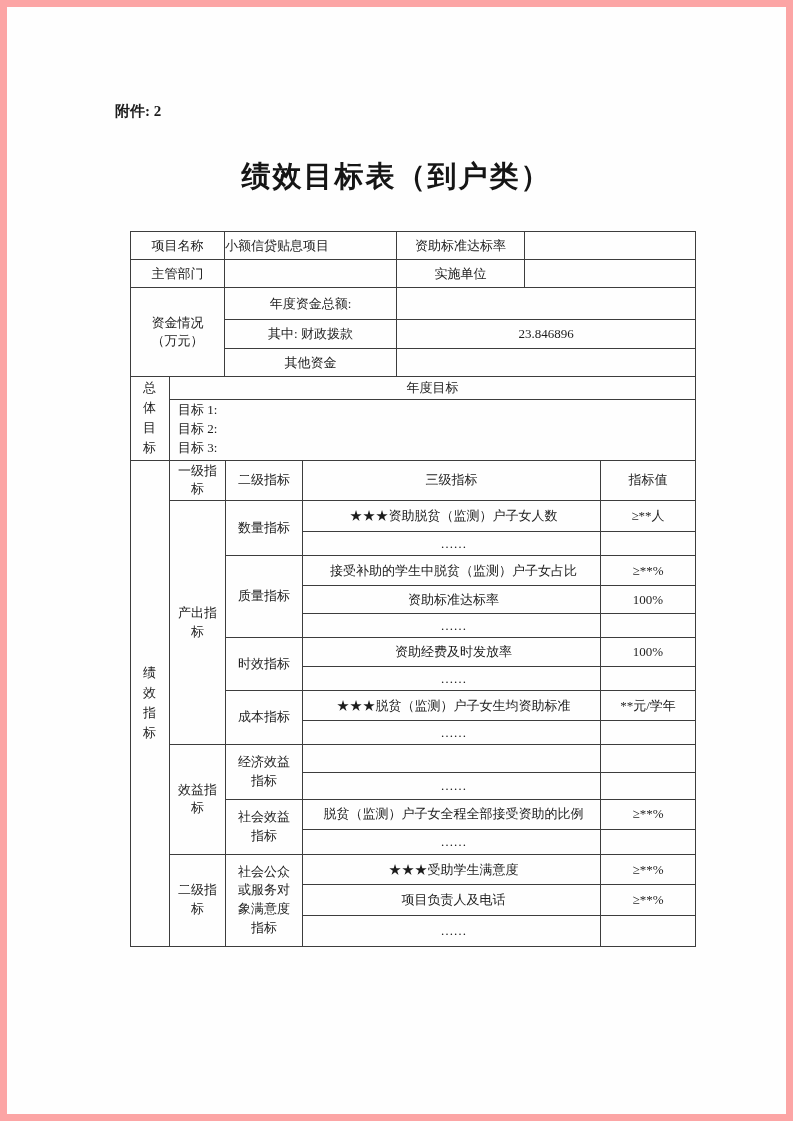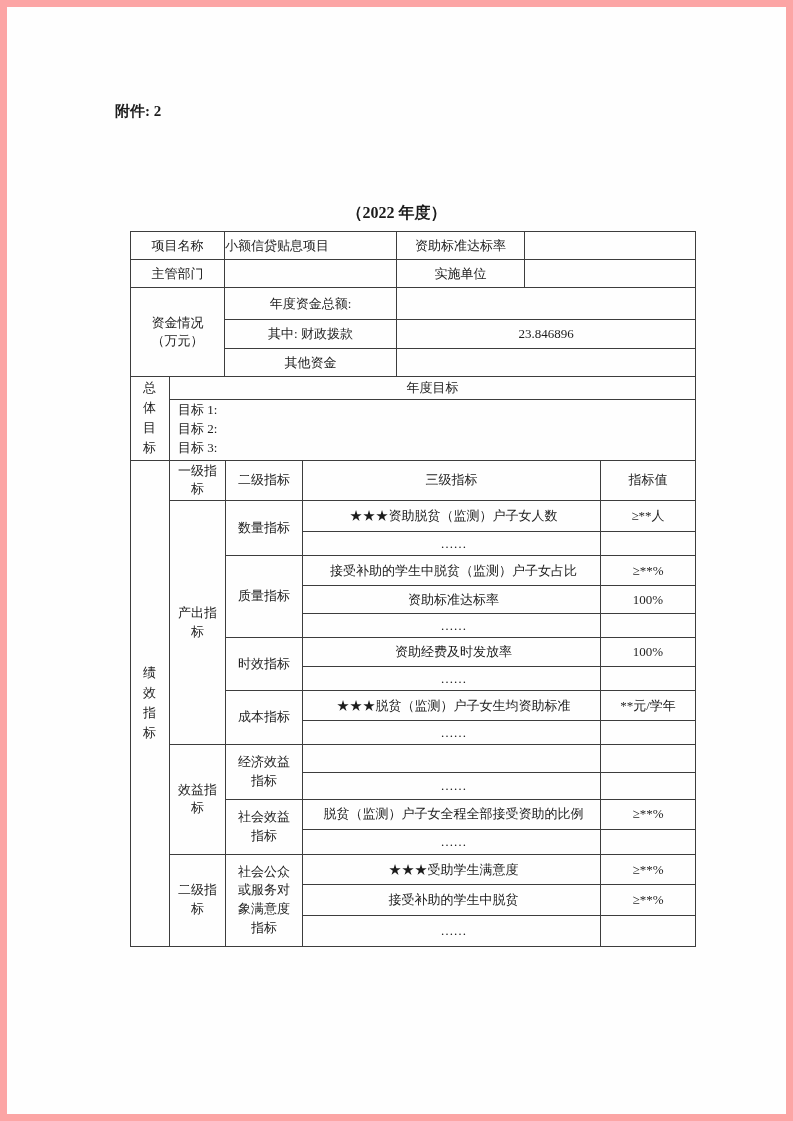--- a/index.html
+++ b/index.html
@@ -60,21 +60,21 @@
   .lv2 { padding:8px 10px; line-height:1.45; }
   .name { text-align:center; padding:1px 6px 1px 10px;margin-left:25px; }
   .val { padding:1px 2px; }
 </style>
 </head>
 <body>
 
 <div class="page">
 
   <div class="attachment">附件: 2</div>
-  <div class="doc-subtitle">（2022 年度）</div>
+  <div class="doc-title">绩效目标表（到户类）</div>
 
   <div class="tables">
 
     <table class="tbl">
       <colgroup>
         <col style="width:94px">
           <col style="width:172px">
           <col style="width:128px">
           <col style="width:171px">
       </colgroup>
@@ -208,21 +208,21 @@
           <td class="name">……</td>
           <td class="val"></td>
         </tr>
         <tr style="height:26px">
           <td rowspan="3" class="lv1">二级指标</td>
           <td rowspan="3" class="lv2">社会公众或服务对象满意度指标</td>
           <td class="name">★★★受助学生满意度</td>
           <td class="val">≥**%</td>
         </tr>
         <tr style="height:26px">
-          <td class="name">接受补助的学生中脱贫</td>
+          <td class="name">项目负责人及电话</td>
           <td class="val">≥**%</td>
         </tr>
         <tr style="height:26px">
           <td class="name">……</td>
           <td class="val"></td>
         </tr>
       </tbody>
     </table>
 
   </div>

